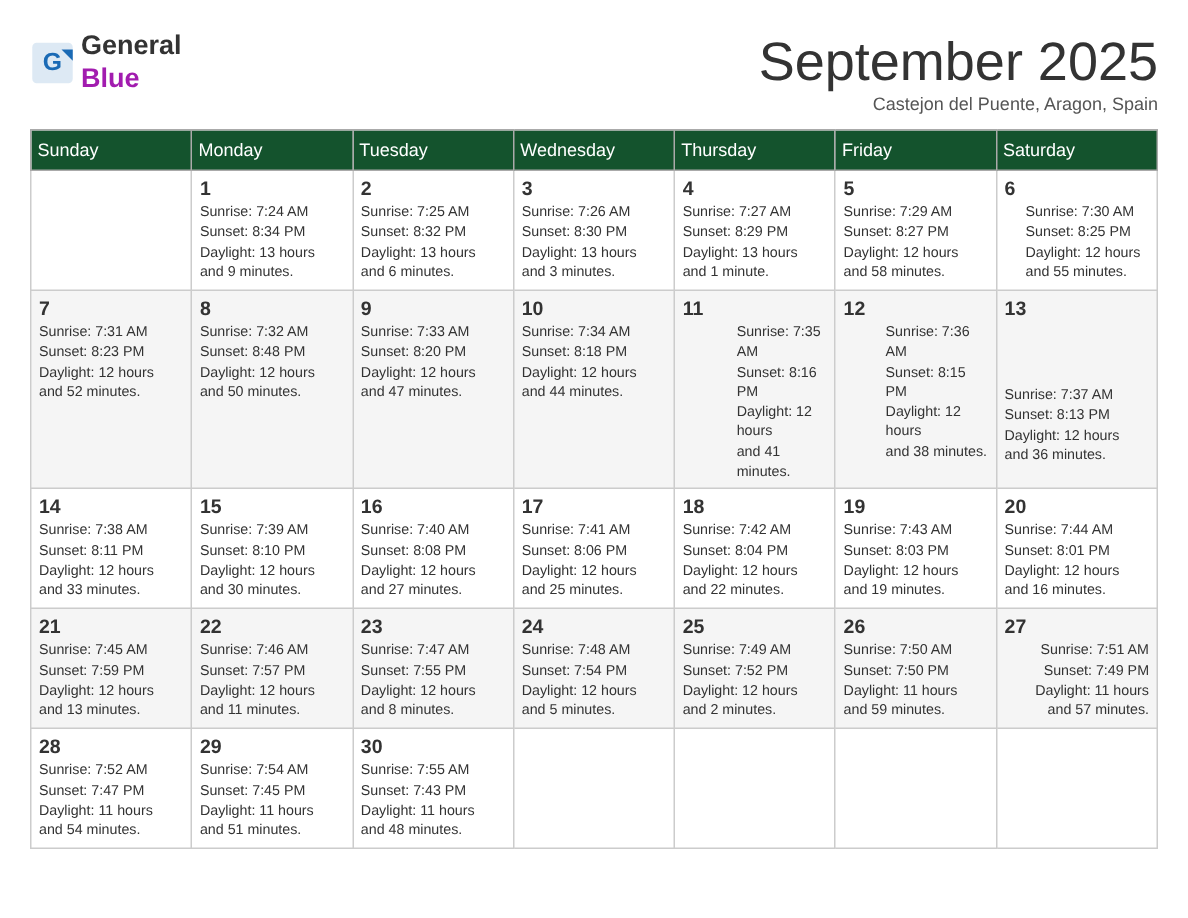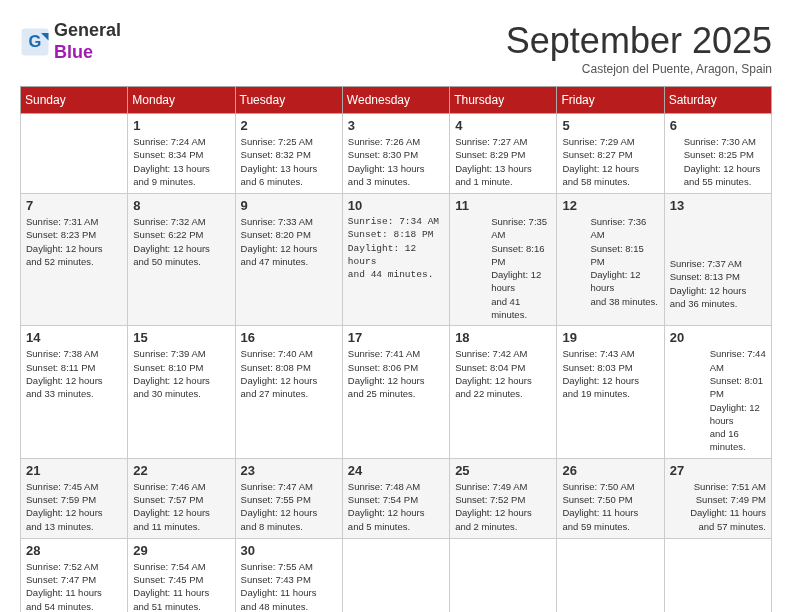--- a/index.html
+++ b/index.html
@@ -43,21 +43,21 @@
     .subtitle {
       font-size: 12px;
       color: #555;
     }
     table {
       width: 100%;
       border-collapse: collapse;
       font-size: 10.5px;
     }
     thead tr th {
-      background-color: #b91c1c;
+      background-color: #14532d;
       color: white;
       padding: 6px 4px;
       text-align: left;
       font-size: 12px;
       font-weight: normal;
       border: 1px solid #aaa;
     }
     tbody tr td {
       border: 1px solid #ccc;
       vertical-align: top;
@@ -172,34 +172,34 @@
         <td>
           <span class="day-number">7</span>
           <div class="day-info" style="white-space: pre-line;">Sunrise: 7:31 AM
 Sunset: 8:23 PM
 Daylight: 12 hours
 and 52 minutes.</div>
         </td>
         <td>
           <span class="day-number">8</span>
           <div class="day-info" style="white-space: pre-line;">Sunrise: 7:32 AM
-Sunset: 6:22 PM
+Sunset: 8:48 PM
 Daylight: 12 hours
 and 50 minutes.</div>
         </td>
         <td>
           <span class="day-number">9</span>
           <div class="day-info" style="white-space: pre-line;">Sunrise: 7:33 AM
 Sunset: 8:20 PM
 Daylight: 12 hours
 and 47 minutes.</div>
         </td>
         <td>
           <span class="day-number">10</span>
-          <div class="day-info" style="white-space: pre-line; font-family: Liberation Mono, monospace;">Sunrise: 7:34 AM
+          <div class="day-info" style="white-space: pre-line;">Sunrise: 7:34 AM
 Sunset: 8:18 PM
 Daylight: 12 hours
 and 44 minutes.</div>
         </td>
         <td>
           <span class="day-number">11</span>
           <div class="day-info" style="white-space: pre-line; margin-left: 36px;">Sunrise: 7:35 AM
 Sunset: 8:16 PM
 Daylight: 12 hours
 and 41 minutes.</div>
@@ -257,21 +257,21 @@
         </td>
         <td>
           <span class="day-number">19</span>
           <div class="day-info" style="white-space: pre-line;">Sunrise: 7:43 AM
 Sunset: 8:03 PM
 Daylight: 12 hours
 and 19 minutes.</div>
         </td>
         <td>
           <span class="day-number">20</span>
-          <div class="day-info" style="white-space: pre-line; margin-left: 40px;">Sunrise: 7:44 AM
+          <div class="day-info" style="white-space: pre-line;">Sunrise: 7:44 AM
 Sunset: 8:01 PM
 Daylight: 12 hours
 and 16 minutes.</div>
         </td>
       </tr>
       <tr>
         <td>
           <span class="day-number">21</span>
           <div class="day-info" style="white-space: pre-line;">Sunrise: 7:45 AM
 Sunset: 7:59 PM

